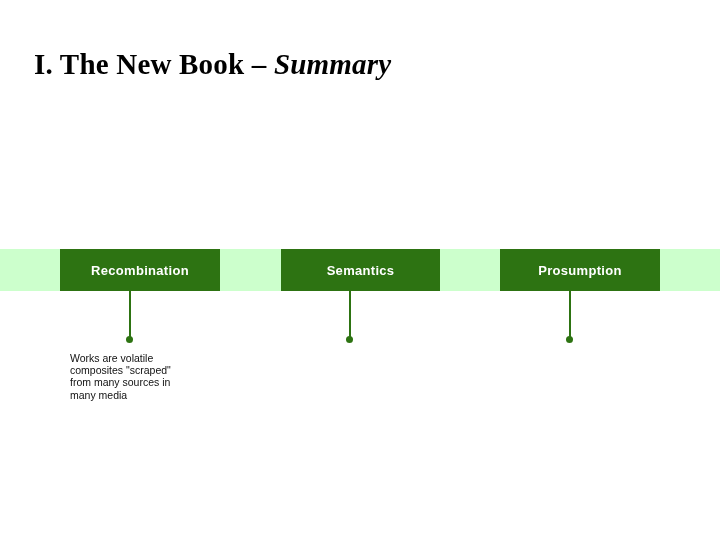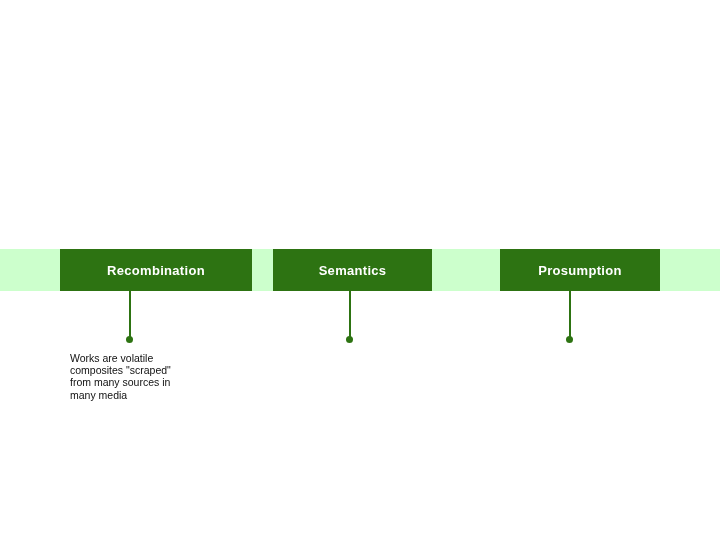--- a/index.html
+++ b/index.html
@@ -64,22 +64,22 @@
     font-family: "Liberation Sans", sans-serif;
     font-size: 13px;
     font-weight: bold;
     letter-spacing: 0.3px;
     display: flex;
     align-items: center;
     justify-content: center;
     text-align: center;
     box-sizing: border-box;
   }
-  #stage-box-1 { left: 60px;  width: 192px; }
-  #stage-box-2 { left: 273px; width: 159px; }
+  #stage-box-1 { left: 60px;  width: 160px; }
+  #stage-box-2 { left: 281px; width: 159px; }
   #stage-box-3 { left: 500px; width: 160px; justify-content: center; }
 
   
   .connector {
     position: absolute;
     top: 291px;
     width: 2px;
     height: 47px;
     background: #2d7312;
   }
@@ -111,20 +111,23 @@
   }
   #stage-body-1 { left: 70px;  width: 120px; }
   #stage-body-2 { left: 301px; width: 124px; }
   #stage-body-3 { left: 520px; width: 118px; }
 </style>
 </head>
 <body>
 
 <div id="slide">
 
+  <h1 id="slide-title">
+    <span class="title-roman">I.  The New Book – </span><span class="title-italic">Summary</span>
+  </h1>
 
   <div id="band"></div>
 
   <div id="stage-box-1" class="stage-box">
     <span>Recombination</span>
   </div>
   <div id="stage-box-2" class="stage-box">
     <span>Semantics</span>
   </div>
   <div id="stage-box-3" class="stage-box">

